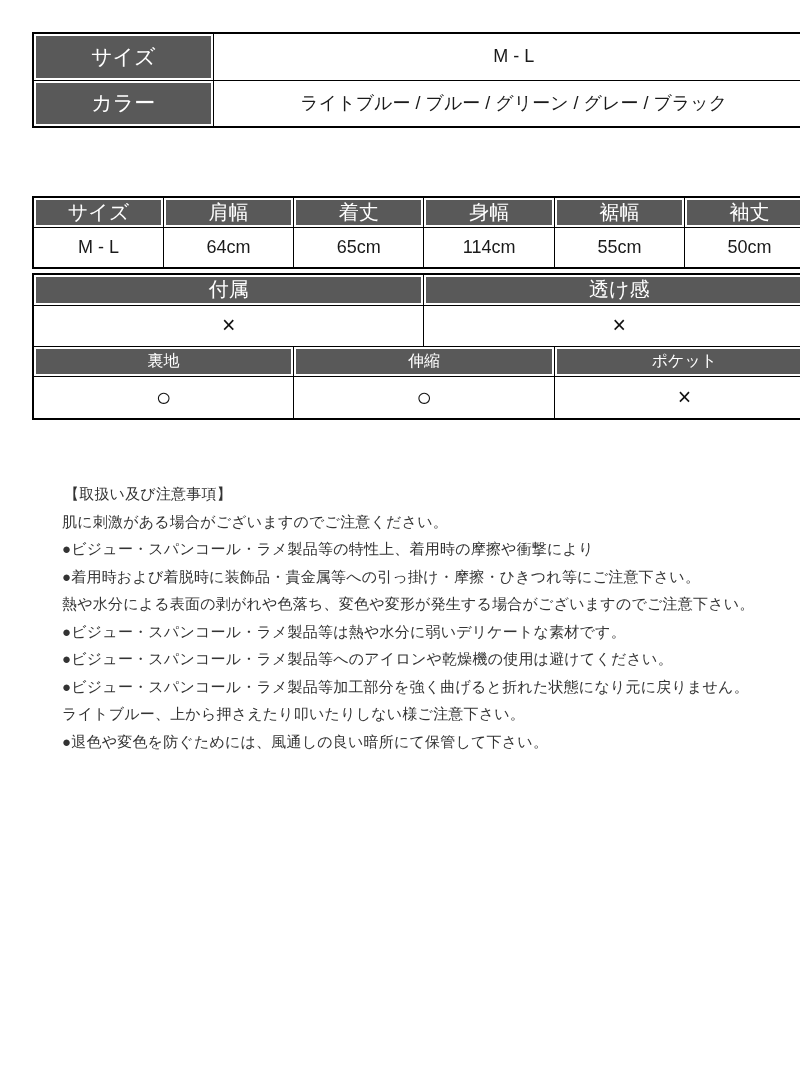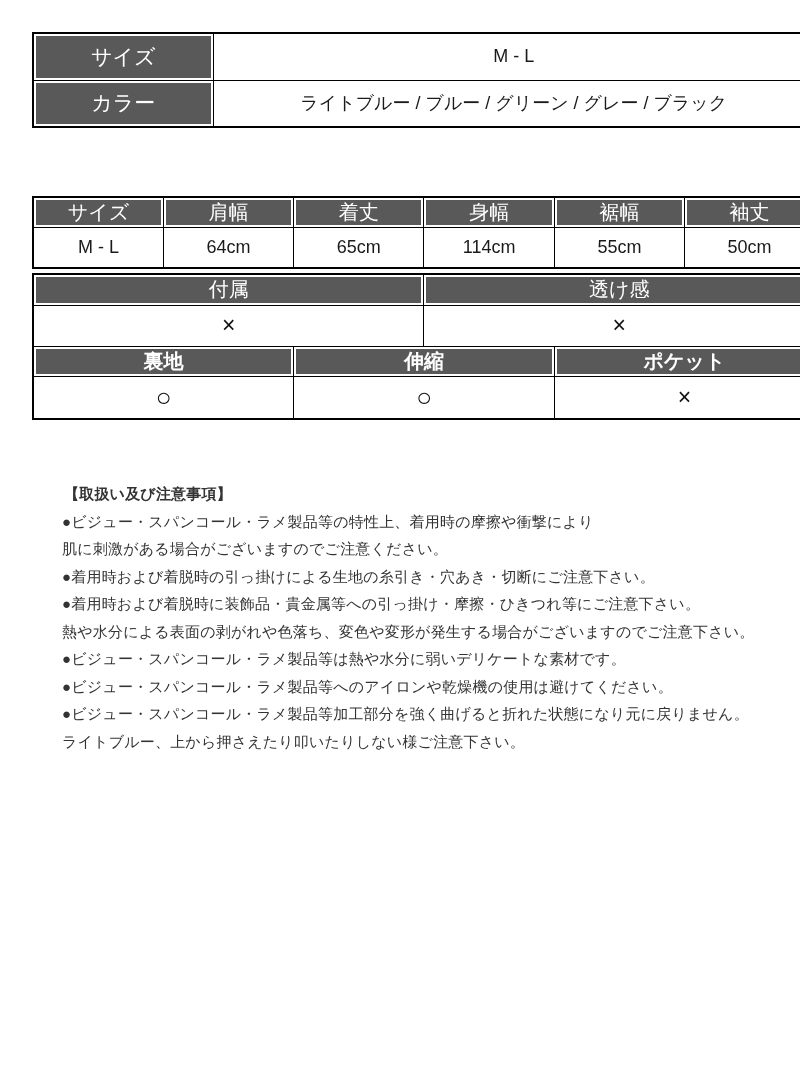--- a/index.html
+++ b/index.html
@@ -44,38 +44,38 @@
 
   
   #size-table { top: 172px; }
   #size-table .hrow td { height: 30px; font-size: 20px; }
   #size-table .vrow td { height: 41px; }
 
   
   #feature-table { top: 249px; }
   #feature-table .hrow1 td { height: 31px; font-size: 20px; }
   #feature-table .vrow1 td { height: 41px; }
-  #feature-table .hrow2 td { height: 30px; font-size: 20px; font-weight: bold; }
+  #feature-table .hrow2 td { height: 30px; font-size: 16px; }
   #feature-table .vrow2 td { height: 43px; }
   .mark { font-size: 23px; color: #111111; }
   .circle { font-size: 26px; }
 
   
   #notes {
     position: absolute;
     left: 30px;
     top: 452px;
     width: 748px;
     font-size: 15px;
     line-height: 19.5px;
     color: #333333;
     letter-spacing: 0.2px;
   }
   #notes div { white-space: nowrap; }
-  #notes .title { padding-left: 2px; font-weight: bold; }
+  #notes .title { padding-left: 2px; }
 </style>
 </head>
 <body>
 
 <table id="spec-table">
   <tbody>
       <tr>
     <td class="hd labelcol">サイズ</td>
     <td class="val">M - L</td>
   </tr>
@@ -125,22 +125,22 @@
   <tr class="vrow2">
     <td class="mark circle" colspan="2">○</td>
     <td class="mark circle" colspan="2">○</td>
     <td class="mark" colspan="2">×</td>
   </tr>
 </tbody>
   </table>
 
 <div id="notes">
   <div class="title">【取扱い及び注意事項】</div>
+  <div>肌に刺激がある場合がございますのでご注意ください。</div>
   <div>●ビジュー・スパンコール・ラメ製品等の特性上、着用時の摩擦や衝撃により</div>
-  <div>肌に刺激がある場合がございますのでご注意ください。</div>
-  <div>●着用時および着脱時の引っ掛けによる生地の糸引き・穴あき・切断にご注意下さい。</div>
   <div>●着用時および着脱時に装飾品・貴金属等への引っ掛け・摩擦・ひきつれ等にご注意下さい。</div>
   <div>熱や水分による表面の剥がれや色落ち、変色や変形が発生する場合がございますのでご注意下さい。</div>
   <div>●ビジュー・スパンコール・ラメ製品等は熱や水分に弱いデリケートな素材です。</div>
   <div>●ビジュー・スパンコール・ラメ製品等へのアイロンや乾燥機の使用は避けてください。</div>
   <div>●ビジュー・スパンコール・ラメ製品等加工部分を強く曲げると折れた状態になり元に戻りません。</div>
   <div>ライトブルー、上から押さえたり叩いたりしない様ご注意下さい。</div>
+  <div>●退色や変色を防ぐためには、風通しの良い暗所にて保管して下さい。</div>
 </div>
 
 </body></html>

